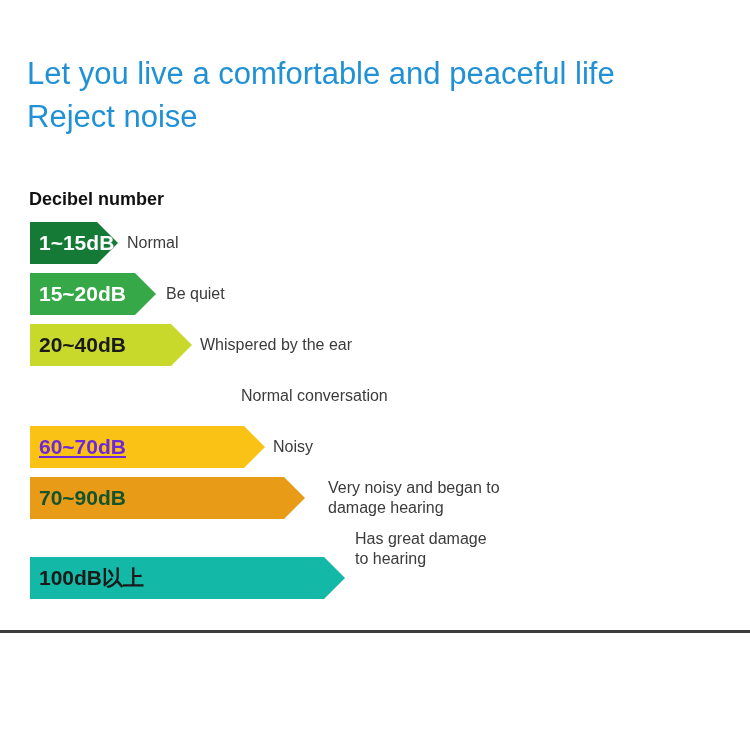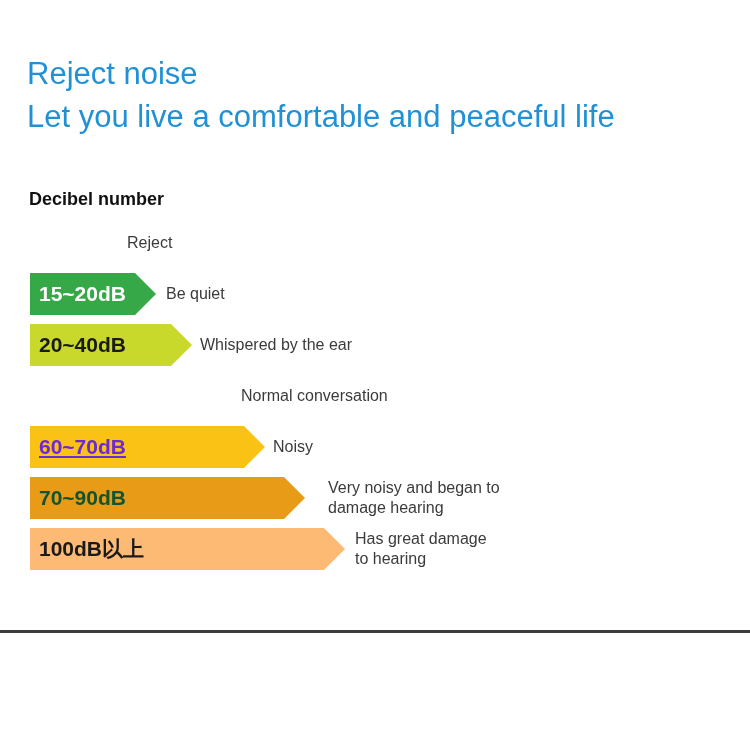--- a/index.html
+++ b/index.html
@@ -101,31 +101,34 @@
     height: 3px;
     background: #3c3c3c;
   }
 </style>
 </head>
 <body>
 
 <div class="page">
 
   <div class="headline">
+    <div class="headline-line second" style="color: rgb(33, 145, 214);">Let you live a comfortable and peaceful life</div>
     <div class="headline-line" style="color: rgb(33, 145, 214);">Reject noise</div>
-    <div class="headline-line second" style="color: rgb(33, 145, 214);">Let you live a comfortable and peaceful life</div>
   </div>
 
   <div class="section-heading">Decibel number</div>
 
   <div class="scale">
 
     <div class="row">
+      <div class="arrow" style="width: 88px; background: rgb(21, 122, 54);">
+        <span class="arrow-label" style="color: rgb(255, 255, 255);">1~15dB</span>
+      </div>
       <div class="desc" style="left: 127px;">
-        <span>Reject</span>
+        <span>Normal</span>
       </div>
     </div>
 
     <div class="row">
       <div class="arrow" style="width: 126px; background: rgb(55, 168, 71);">
         <span class="arrow-label" style="color: rgb(255, 255, 255);">15~20dB</span>
       </div>
       <div class="desc" style="left: 166px;">
         <span>Be quiet</span>
       </div>
@@ -159,21 +162,21 @@
       <div class="arrow" style="width: 275px; background: rgb(232, 155, 23);">
         <span class="arrow-label" style="color: #14532d;">70~90dB</span>
       </div>
       <div class="desc" style="left: 328px;">
         <span>Very noisy and began to</span>
         <span>damage hearing</span>
       </div>
     </div>
 
     <div class="row">
-      <div class="arrow" style="width: 315px; background: #fdba74;">
+      <div class="arrow" style="width: 315px; background: #14b8a6; margin-top: 29px;">
         <span class="arrow-label" style="color: rgb(26, 26, 26);">100dB以上</span>
       </div>
       <div class="desc" style="left: 355px;">
         <span>Has great damage</span>
         <span>to hearing</span>
       </div>
     </div>
 
   </div>
 

